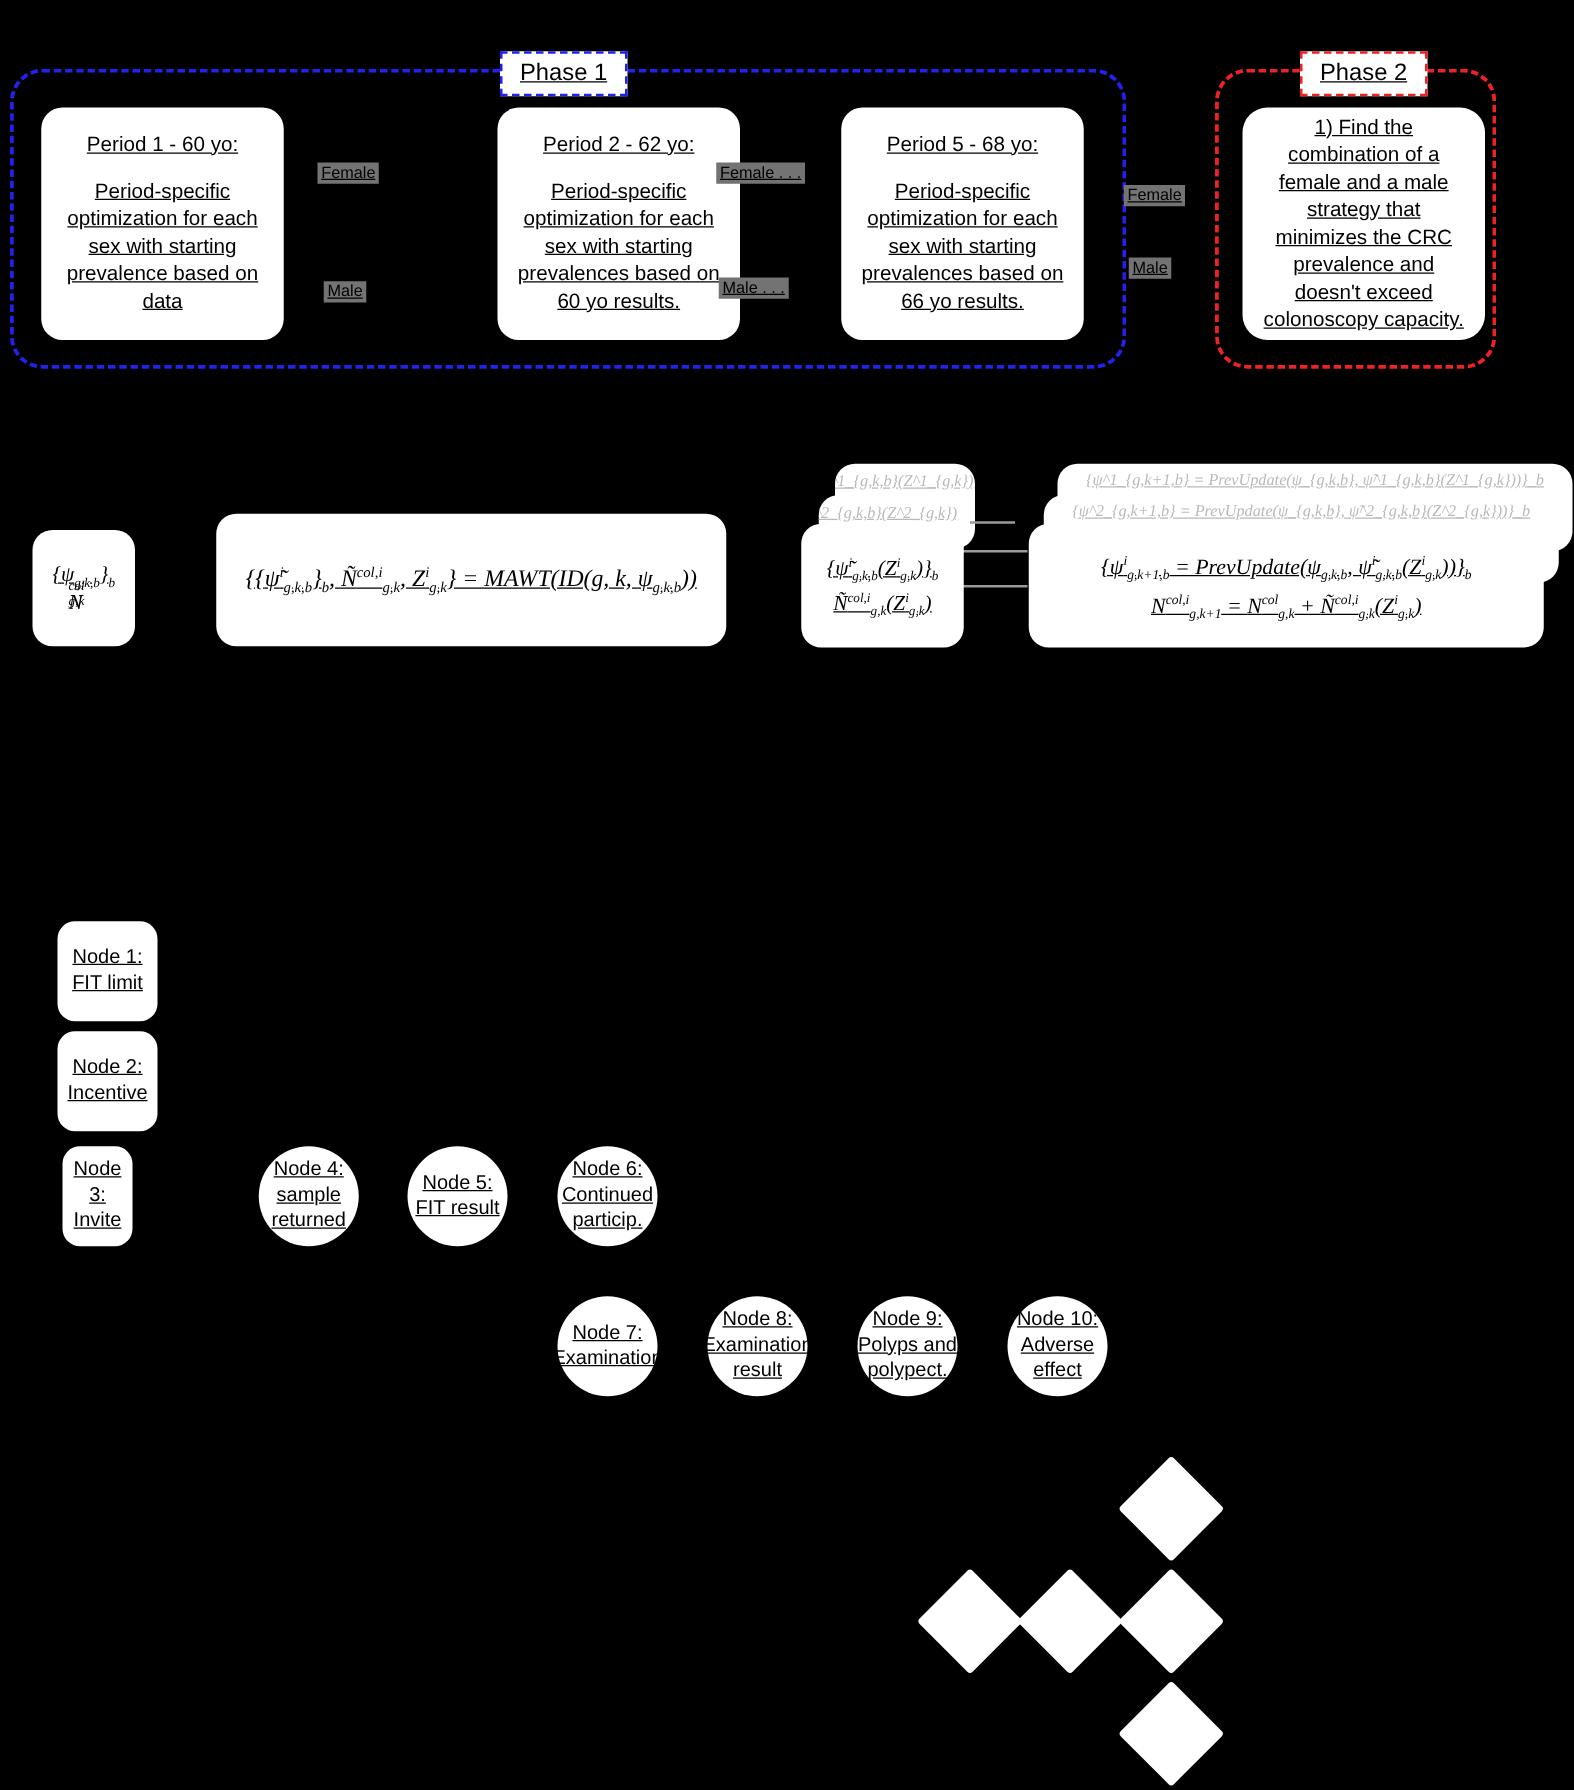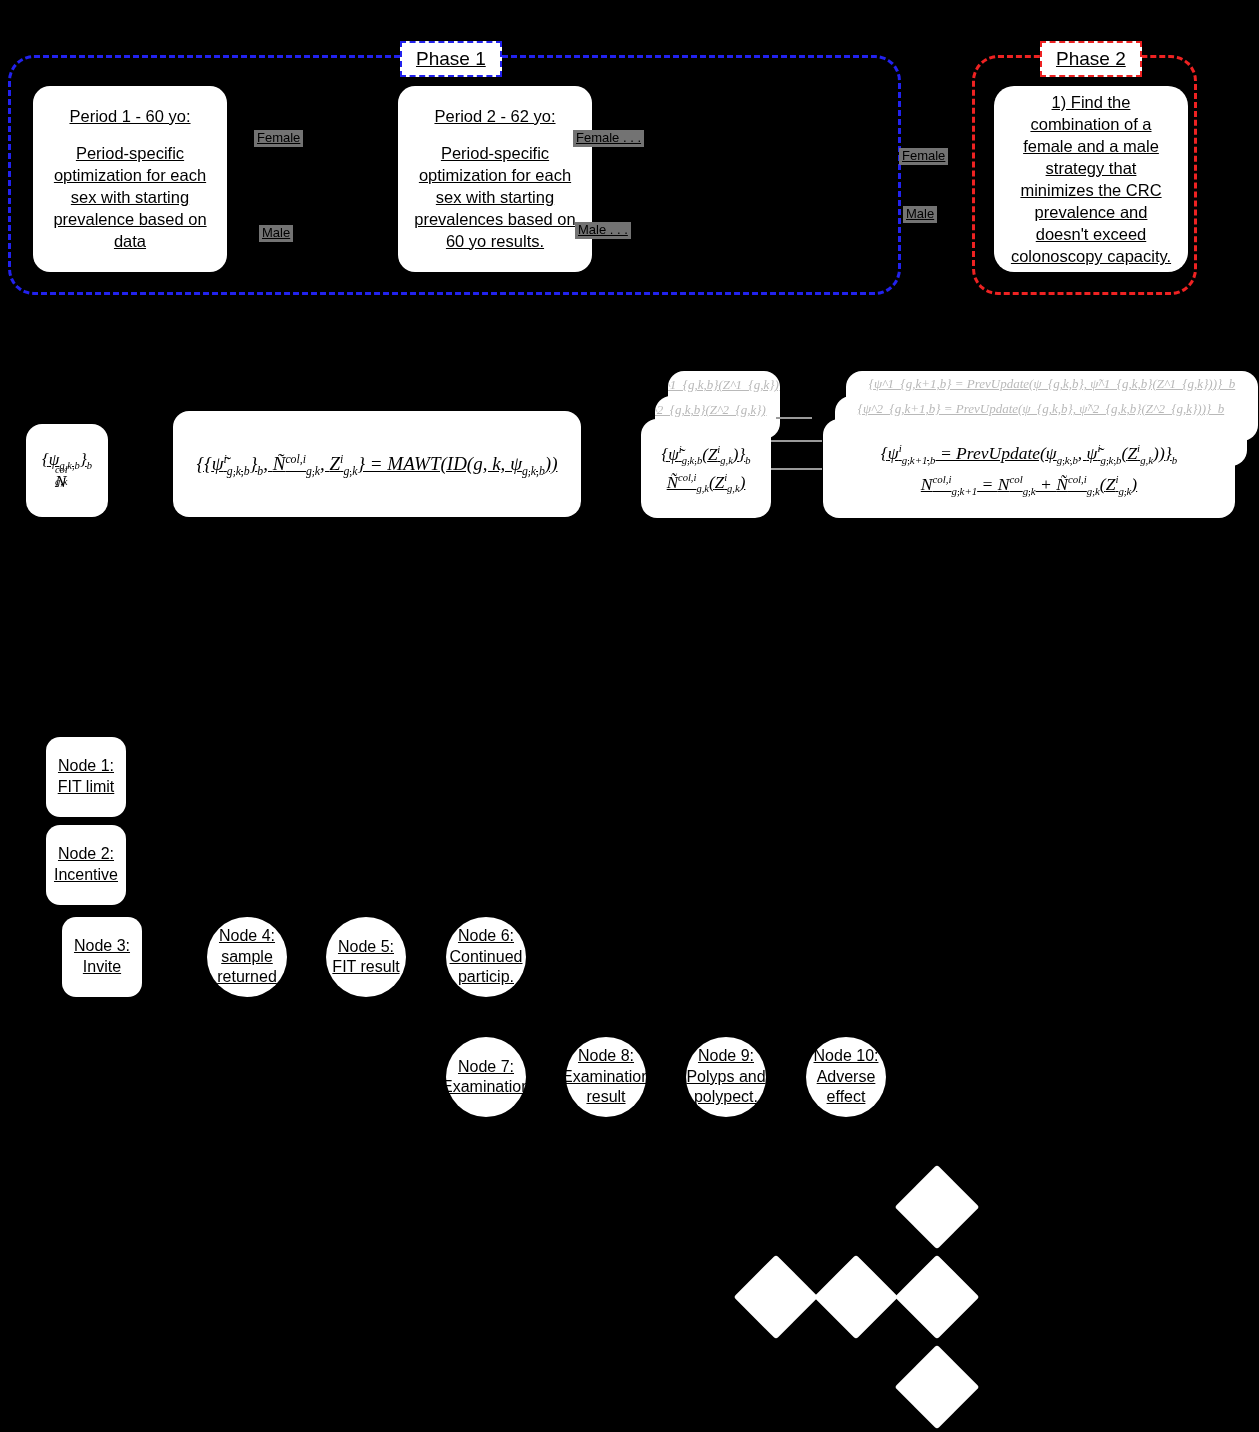--- a/index.html
+++ b/index.html
@@ -160,20 +160,24 @@
   <div class="abs edge-label" style="left:259px;top:225px;">Male</div>
 
   <div class="abs card" style="left:352px;top:86px;width:194px;height:186px;margin-left:46px;">
     <div class="hdr">Period 2 - 62 yo:</div>
     <div class="body">Period-specific optimization for each sex with starting prevalences based on 60 yo results.</div>
   </div>
 
   <div class="abs edge-label" style="left:573px;top:130px;">Female . . .</div>
   <div class="abs edge-label" style="left:575px;top:222px;">Male . . .</div>
 
+  <div class="abs card" style="left:673px;top:86px;width:194px;height:186px;">
+    <div class="hdr">Period 5 - 68 yo:</div>
+    <div class="body">Period-specific optimization for each sex with starting prevalences based on 66 yo results.</div>
+  </div>
 
   <div class="abs edge-label" style="left:899px;top:148px;">Female</div>
   <div class="abs edge-label" style="left:903px;top:206px;">Male</div>
 
   <div class="abs phase-box red" style="left:972px;top:55px;width:225px;height:240px;"></div>
   <div class="abs phase-label red" style="left:1040px;top:41px;">Phase 2</div>
 
   <div class="abs phase2-card" style="left:994px;top:86px;width:194px;height:186px;border-radius:20px;">
     <div>1) Find the combination of a female and a male strategy that minimizes the CRC prevalence and doesn't exceed colonoscopy capacity.</div>
   </div>
@@ -236,21 +240,21 @@
   <div class="abs node-rect" style="left:46px;top:737px;width:80px;height:80px;">
     <div>
       <span>Node 1:</span><br><span>FIT limit</span>
     </div>
   </div>
   <div class="abs node-rect" style="left:46px;top:825px;width:80px;height:80px;">
     <div>
       <span>Node 2:</span><br><span>Incentive</span>
     </div>
   </div>
-  <div class="abs node-rect" style="left:62px;top:917px;width:80px;height:80px;align-items:center;">
+  <div class="abs node-rect" style="left:50px;top:917px;width:56px;height:80px;align-items:center;">
     <div>
       <span>Node 3:</span><br><span>Invite</span>
     </div>
   </div>
 
   <div class="abs node-circle" style="left:207px;top:917px;width:80px;height:80px;">
     <div class="txt">
       <span>Node 4:</span><br><span>sample</span><br><span>returned</span>
     </div>
   </div>

